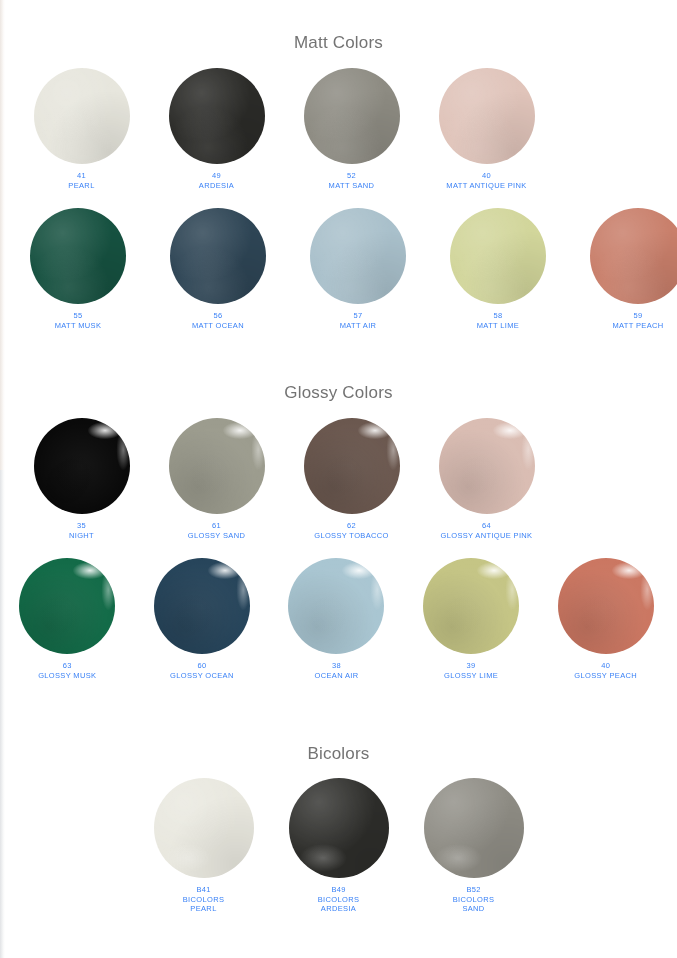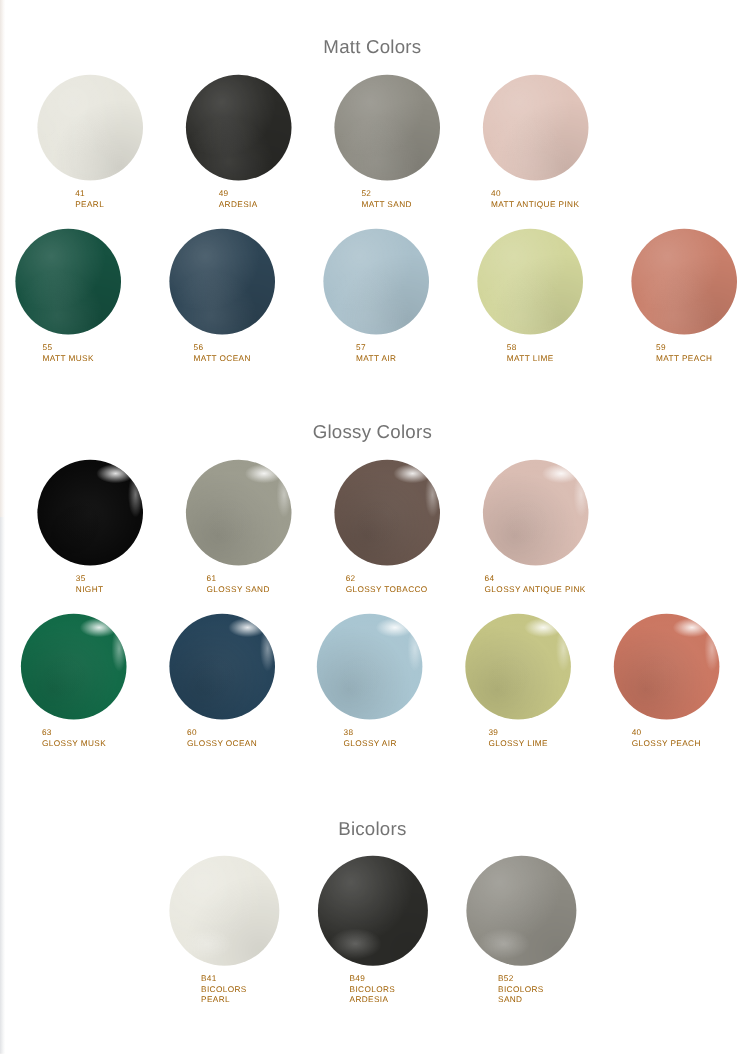--- a/index.html
+++ b/index.html
@@ -110,39 +110,40 @@
     inset: 0;
     border-radius: 50%;
     background:
       radial-gradient(circle at 30% 24%, rgba(255,255,255,.20) 0%, rgba(255,255,255,0) 55%),
       radial-gradient(ellipse 34% 20% at 34% 80%, rgba(255,255,255,.26) 0%, rgba(255,255,255,0) 70%),
       radial-gradient(circle at 82% 86%, rgba(0,0,0,.09) 0%, rgba(0,0,0,0) 58%);
   }
 
   .caption {
     margin-top: 7px;
+    text-align: center;
     line-height: 1.28;
-    color: #a16207;
+    color: #3b82f6;
   }
   .caption .code {
     display: block;
     font-size: 7.5px;
     letter-spacing: .3px;
   }
   .caption .name {
     display: block;
     font-size: 7.5px;
     letter-spacing: .35px;
     white-space: nowrap;
   }
 
   
   #matt-title      { position:absolute; top:33px;  left:0; right:0; }
   #matt-row-1      { position:absolute; top:68px;  left:0; right:0; }
-  #matt-row-2      { position:absolute; top:208px; left:0; right:0;gap:44px; }
+  #matt-row-2      { position:absolute; top:208px; left:16px; right:0;gap:44px; }
 
   #glossy-title    { position:absolute; top:383px; left:0; right:0; }
   #glossy-row-1    { position:absolute; top:418px; left:0; right:0; }
   #glossy-row-2    { position:absolute; top:558px; left:0; right:0;gap:28px; }
 
   #bicolors-title  { position:absolute; top:744px; left:0; right:0; }
   #bicolors-row    { position:absolute; top:778px; left:0; right:0;
                      justify-content:center; padding:0; }
   #bicolors-row .swatch-cell { width: 135px; }
 </style>
@@ -266,21 +267,21 @@
         <div class="swatch glossy" style="background: rgb(39, 69, 91);"></div>
         <div class="caption">
           <span class="code">60</span>
           <span class="name">GLOSSY OCEAN</span>
         </div>
       </div>
       <div class="swatch-cell">
         <div class="swatch glossy" style="background: rgb(169, 198, 210);"></div>
         <div class="caption">
           <span class="code">38</span>
-          <span class="name">GLOSSY AIR</span>
+          <span class="name">OCEAN AIR</span>
         </div>
       </div>
       <div class="swatch-cell">
         <div class="swatch glossy" style="background: rgb(197, 197, 133);"></div>
         <div class="caption">
           <span class="code">39</span>
           <span class="name">GLOSSY LIME</span>
         </div>
       </div>
       <div class="swatch-cell">

